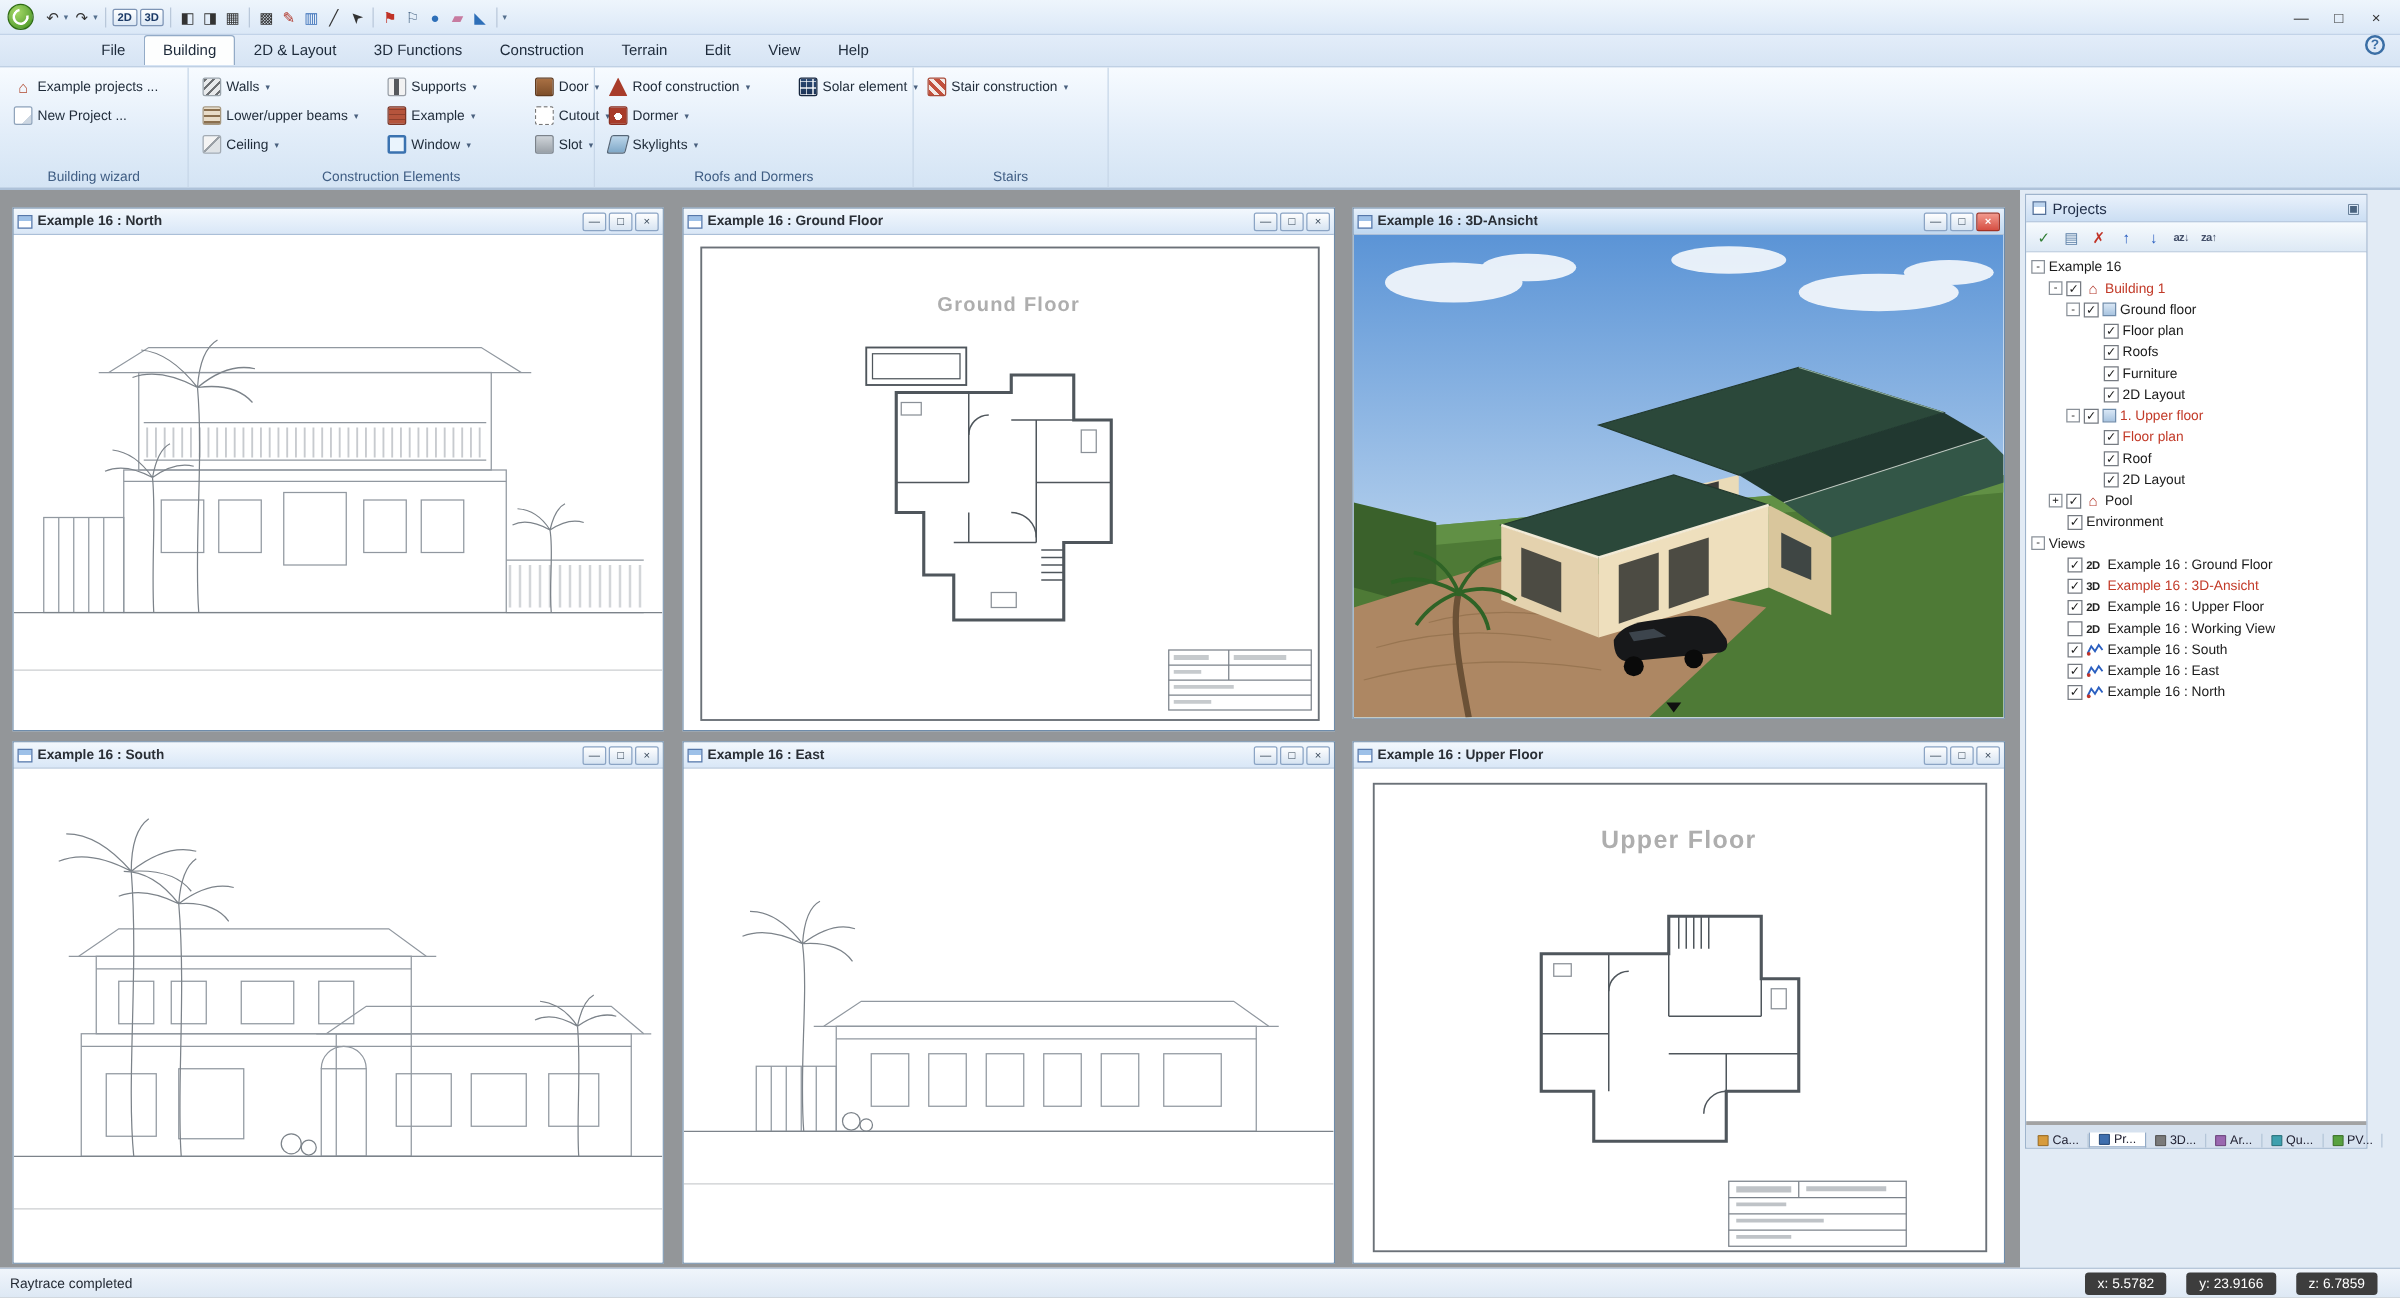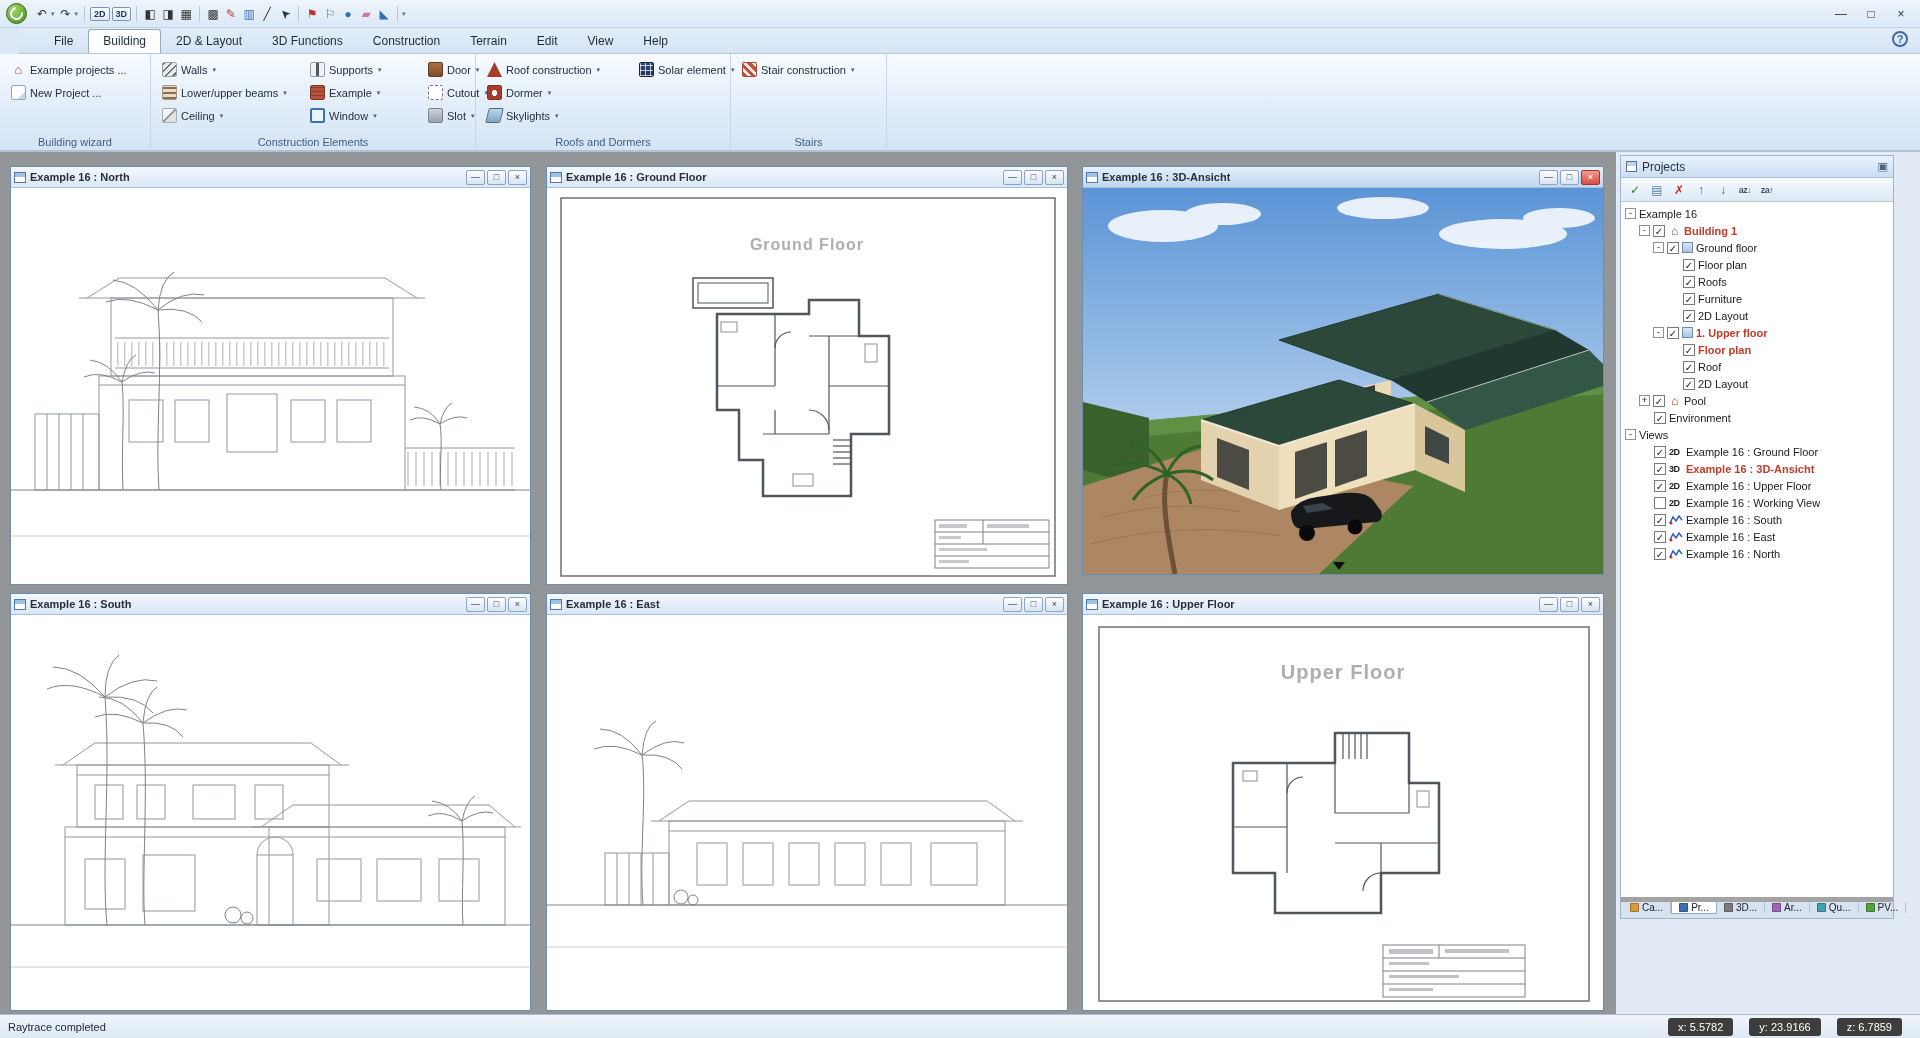--- a/index.html
+++ b/index.html
@@ -12,21 +12,21 @@
   .logo::after { content:""; width:9px; height:9px; border:2px solid #fff; border-top-color:transparent; border-radius:50%; transform:rotate(35deg); }
   .qat { display:flex; align-items:center; }
   .qbtn { height:20px; min-width:18px; padding:0 2px; font-size:12px; color:#333; display:flex; align-items:center; justify-content:center; border:1px solid transparent; border-radius:2px; }
   .qdd { font-size:7px; color:#55708e; margin:0 2px 0 0; }
   .qsep { width:1px; height:16px; background:#b9c8da; margin:0 4px; }
   .qtxt { font-size:9px; font-weight:bold; border:1px solid #7d94b5; background:linear-gradient(#ffffff,#dce8f5); color:#1c3a66; padding:1px 3px; border-radius:2px; margin:0 1px; }
   .wincontrols { margin-left:auto; display:flex; }
   .wc { width:30px; height:20px; display:flex; align-items:center; justify-content:center; font-size:12px; color:#333; }
 
   
-  .menubar { height:26px; background:linear-gradient(#e3edf9,#d6e4f4); display:flex; align-items:center; padding-left:20px; border-bottom:1px solid #b7c9de;margin-left:19px; }
+  .menubar { height:26px; background:linear-gradient(#e3edf9,#d6e4f4); display:flex; align-items:flex-start; padding-left:66px; border-bottom:1px solid #b7c9de; }
   .mtab { font-size:12px; color:#1d2a3a; padding:4px 14px 5px 14px; border:1px solid transparent; border-bottom:none; }
   .mtab.active { background:#fdfefe; border-color:#93abc7; border-radius:3px 3px 0 0; }
   .help { margin-left:auto; margin-right:12px; margin-bottom:3px; width:16px; height:16px; border:2px solid #3a6ea5; border-radius:50%; color:#3a6ea5; font-size:11px; font-weight:bold; display:flex; align-items:center; justify-content:center; }
 
   
   .ribbon { height:98px; background:linear-gradient(#f7fbff,#e2edf9 55%,#d4e4f4); border-bottom:2px solid #aec2d9; display:flex; }
   .rgroup { position:relative; height:100%; border-right:1px solid #c6d6e8; padding:4px 6px 18px 6px; }
   .rgl { position:absolute; bottom:2px; left:0; right:0; text-align:center; font-size:11px; color:#3f5d83; }
   .rstack { display:flex; flex-direction:column; }
   .rgrid { display:grid; grid-auto-flow:column; grid-template-rows:repeat(3,23px); column-gap:20px; }
@@ -90,22 +90,22 @@
   .pt-sort { font-size:9px; letter-spacing:-0.5px; color:#44506a; font-weight:bold; }
   .ptree { flex:1; background:#fff; overflow:hidden; padding-top:3px; }
   .trow { display:flex; align-items:center; height:17px; font-size:11px; }
   .texp { width:11px; height:11px; border:1px solid #8a9199; background:#fff; font-size:9px; line-height:9px; text-align:center; color:#222; margin-right:3px; flex:none; }
   .tcb { width:12px; height:12px; border:1px solid #767b82; background:#fff; font-size:10px; line-height:11px; text-align:center; color:#1a1a1a; margin-right:3px; flex:none; }
   .ticon-house { font-size:12px; line-height:12px; color:#b13326; margin-right:3px; width:13px; text-align:center; flex:none; }
   .ticon-floor { width:11px; height:11px; border:1px solid #6f8cab; background:linear-gradient(#d9e7f5,#a8c4e0); margin-right:3px; flex:none; }
   .badge { font-size:9px; font-weight:700; color:#222; width:17px; flex:none; letter-spacing:-0.5px; }
   .vicon { margin-right:3px; flex:none; }
   .tlabel { white-space:nowrap; color:#1a1a1a; }
-  .tlabel.red { color:#c23a28;font-weight:bold; }
-  .ptabs { height:21px; background:#d7e2ef; border-top:5px solid #a3a3a3; display:flex; align-items:flex-start; padding-left:2px; flex:none; }
+  .tlabel.red { color:#c23a28; }
+  .ptabs { height:21px; background:#d7e2ef; border-top:3px solid #a3a3a3; display:flex; align-items:flex-end; padding-left:2px; flex:none; }
   .ptab { display:flex; align-items:center; gap:3px; padding:0 7px; font-size:10px; color:#223; border-right:1px solid #b4c5d8; }
   .ptab.active { background:#ffffff; border:1px solid #93abc7; border-top:none; }
   .ptico { width:9px; height:9px; border-radius:1px; border:1px solid rgba(0,0,0,.25); }
 
   
   .statusbar { height:24px; background:linear-gradient(#f0f5fb,#dde8f4); border-top:1px solid #aabccf; display:flex; align-items:center; padding:0 8px; flex:none; }
   .status-text { font-size:11px; color:#1f2630; }
   .status-grow { flex:1; }
   .coord { background:#3d3d3d; color:#fff; font-size:11px; padding:3px 10px; border-radius:3px; margin-left:16px; }
   .coord:last-child { margin-right:10px; }

